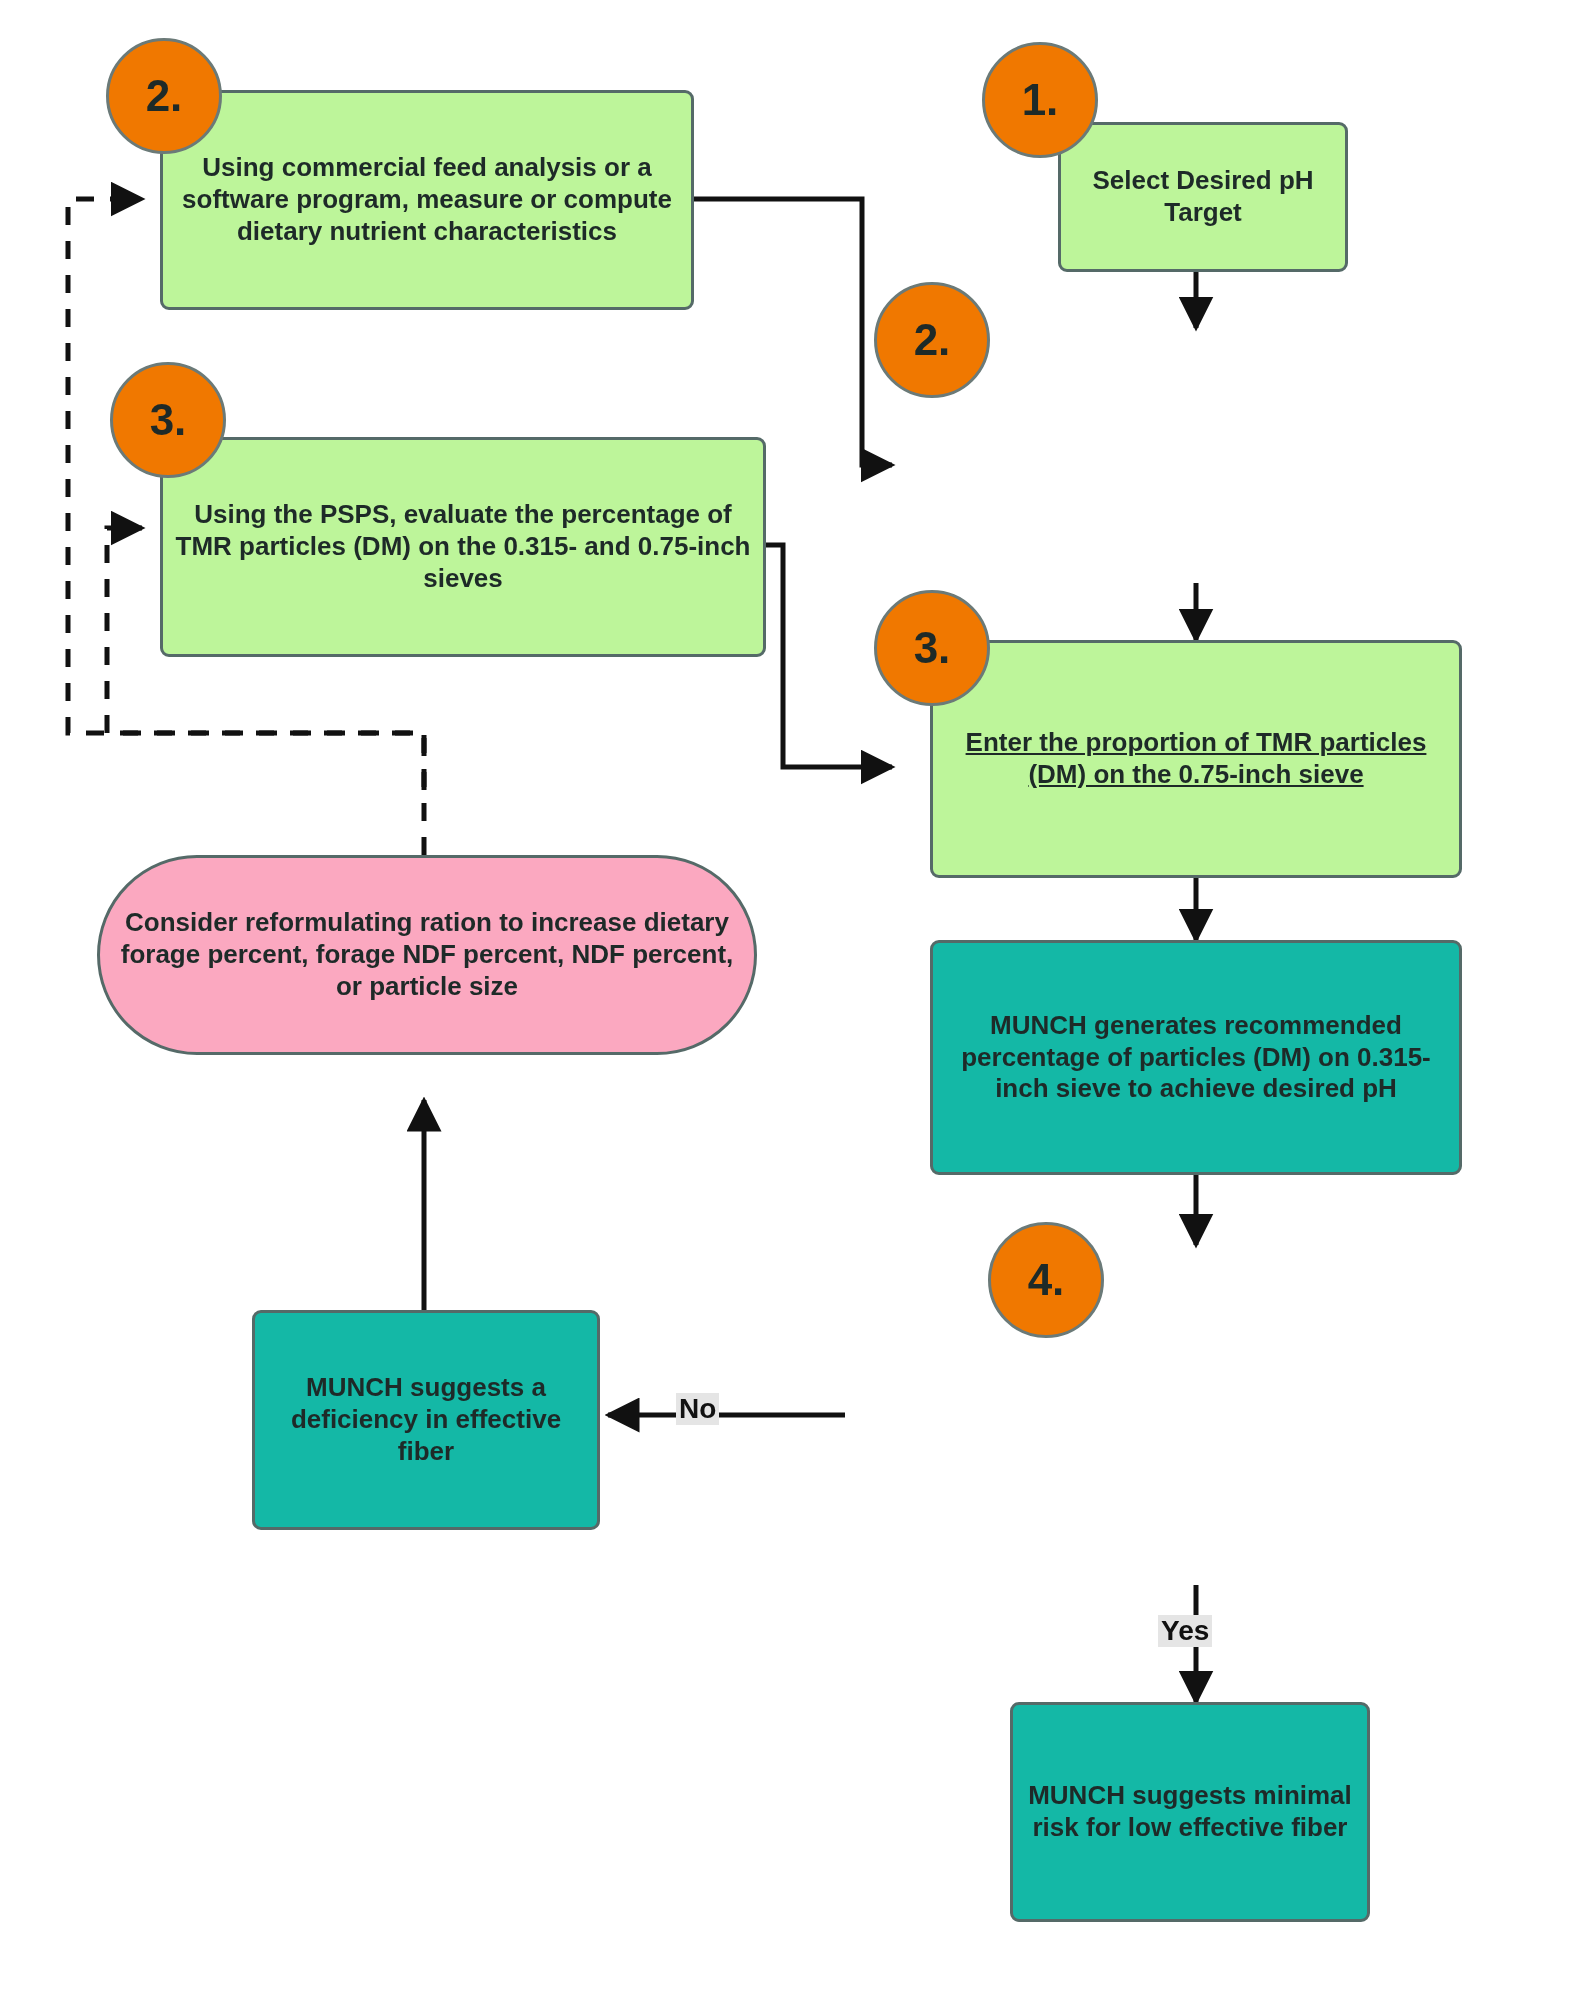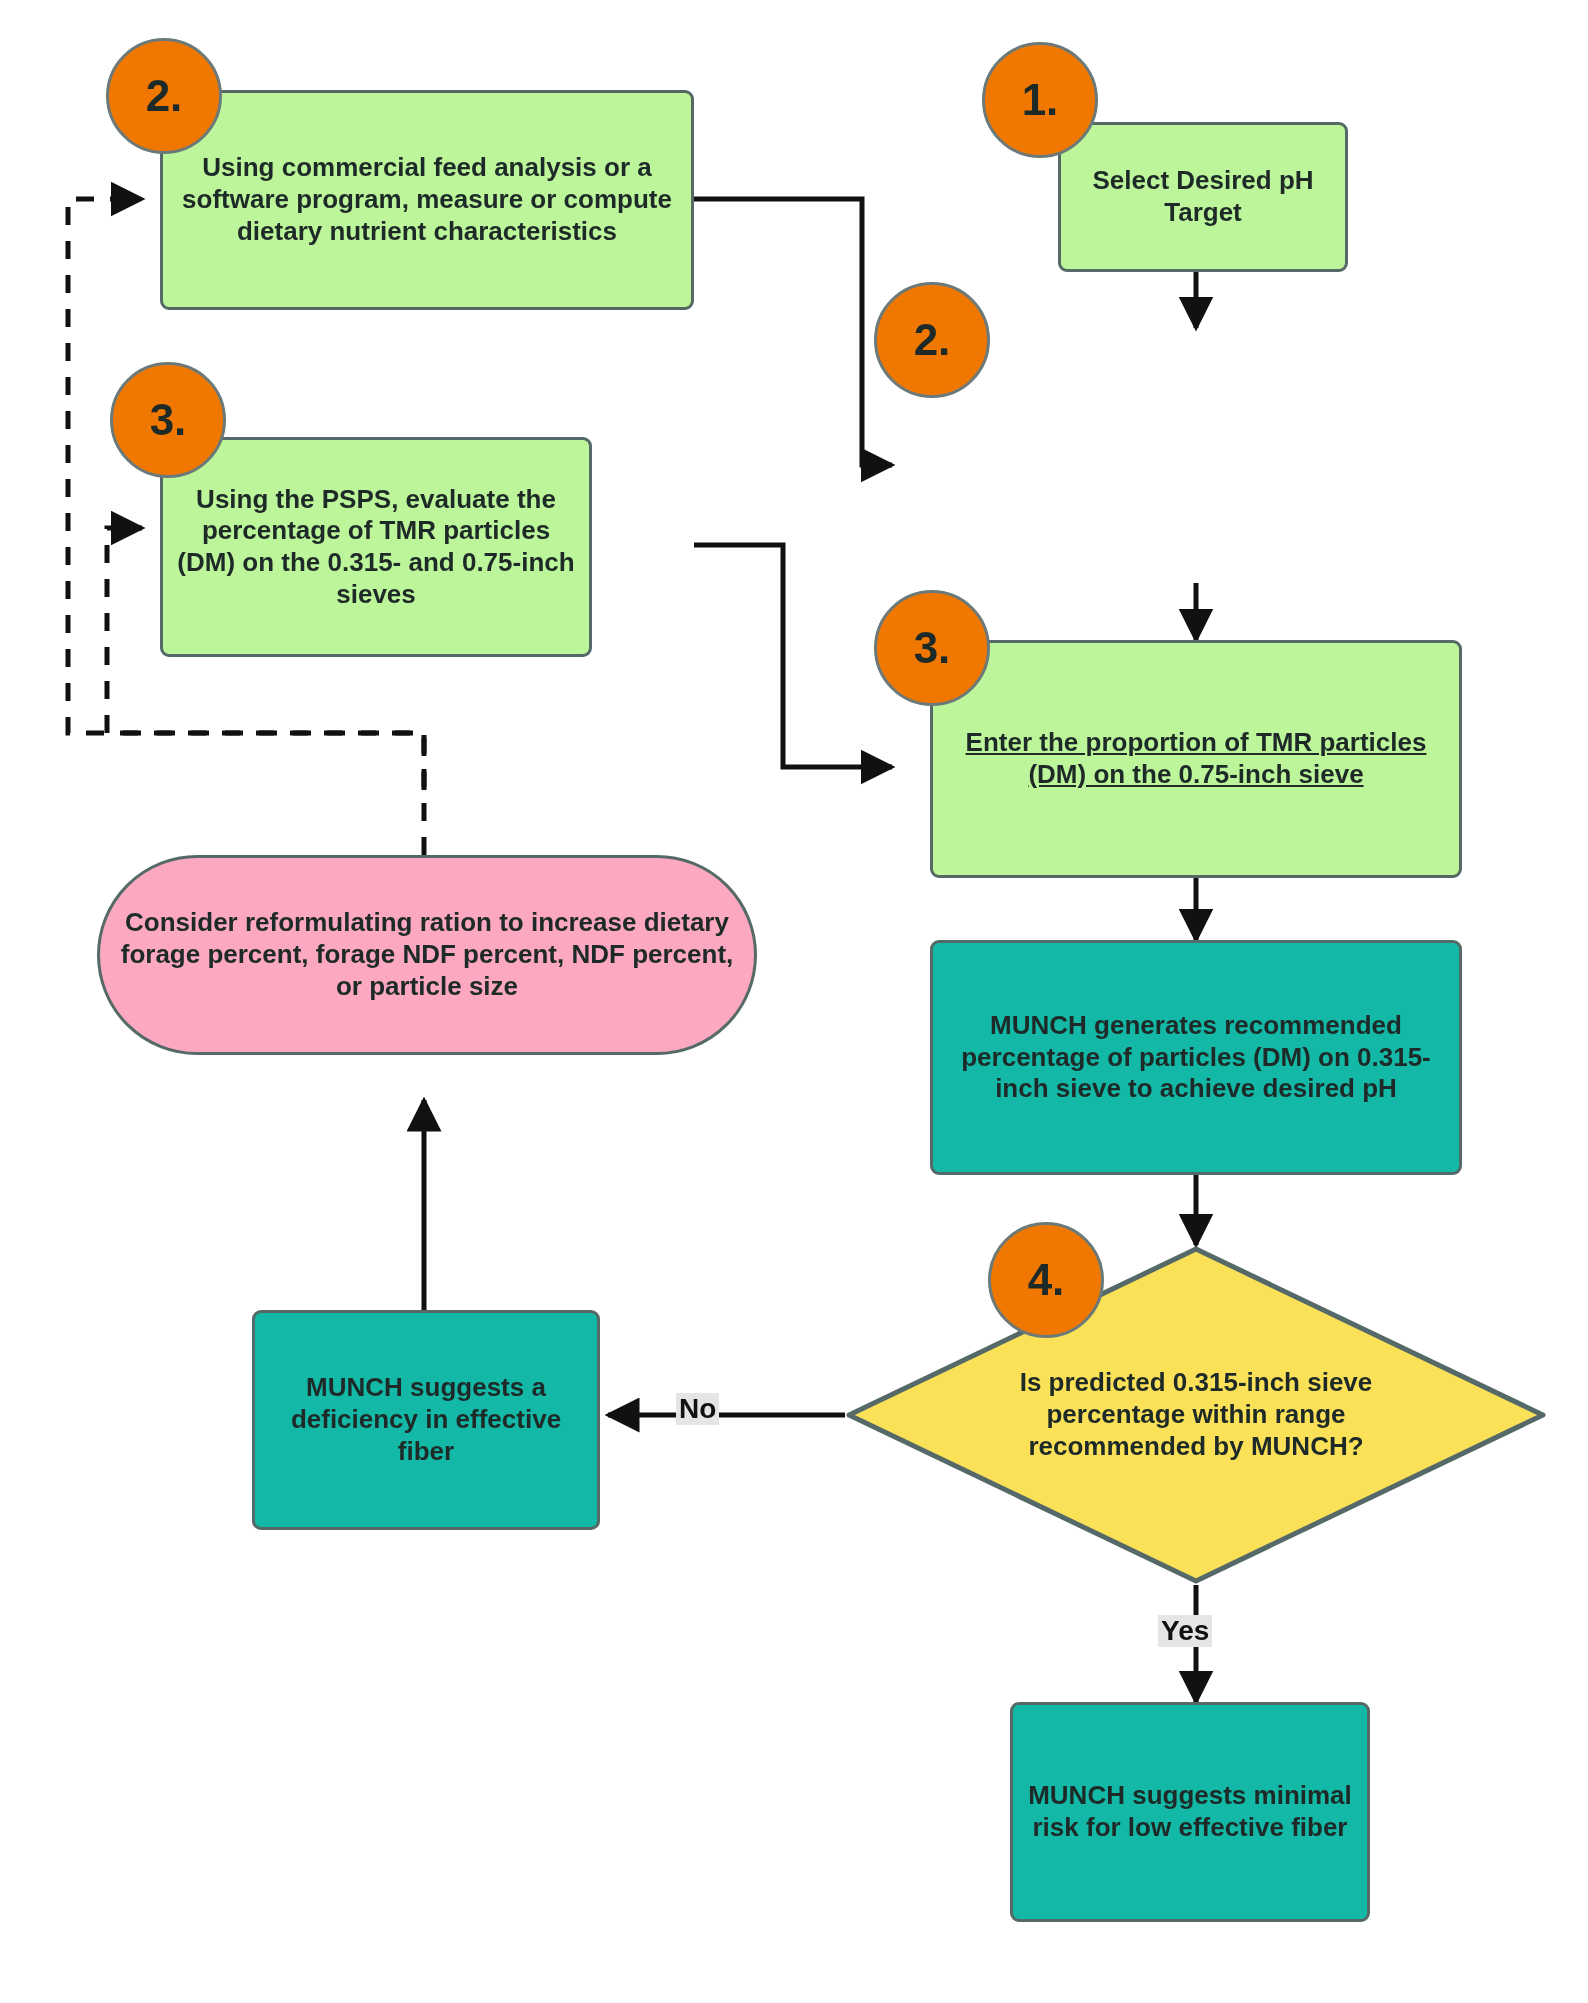--- a/index.html
+++ b/index.html
@@ -133,21 +133,21 @@
     </g>
   </svg>
 
   <div class="node proc" style="left:160px; top:90px; width:534px; height:220px; font-size:26px;">
     <span>Using commercial feed analysis or a software program, measure or compute dietary nutrient characteristics</span>
   </div>
   <div class="badge" style="left:106px; top:38px; width:110px; height:110px; font-size:44px;">
     <span>2.</span>
   </div>
 
-  <div class="node proc" style="left:160px; top:437px; width:432px; height:220px; font-size:26px;">
+  <div class="node proc" style="left:160px; top:437px; width:606px; height:220px; font-size:26px;">
     <span>Using the PSPS, evaluate the percentage of TMR particles (DM) on the 0.315- and 0.75-inch sieves</span>
   </div>
   <div class="badge" style="left:110px; top:362px; width:110px; height:110px; font-size:44px;">
     <span>3.</span>
   </div>
 
   <div class="node pill" style="left:97px; top:855px; width:660px; height:200px; font-size:26px;">
     <span>Consider reformulating ration to increase dietary forage percent, forage NDF percent, NDF percent, or particle size</span>
   </div>
 
@@ -170,28 +170,20 @@
     <span>Enter the proportion of TMR particles (DM) on the 0.75-inch sieve</span>
   </div>
   <div class="badge" style="left:874px; top:590px; width:110px; height:110px; font-size:44px;">
     <span>3.</span>
   </div>
 
   <div class="node result" style="left:930px; top:940px; width:532px; height:235px; font-size:26px;">
     <span>MUNCH generates recommended percentage of particles (DM) on 0.315-inch sieve to achieve desired pH</span>
   </div>
 
-  <div class="diamond-wrap" style="left:845px; top:1245px; width:702px; height:340px;">
-    <svg width="702" height="340" viewBox="0 0 702 340" xmlns="http://www.w3.org/2000/svg">
-      <polygon points="351,4 698,170 351,336 4,170" fill="#fbe158" stroke="#556a68" stroke-width="5" stroke-linejoin="round"></polygon>
-    </svg>
-    <div class="diamond-text" style="font-size:26px;">
-      <span>Is predicted 0.315-inch sieve percentage within range recommended by MUNCH?</span>
-    </div>
-  </div>
   <div class="badge" style="left:988px; top:1222px; width:110px; height:110px; font-size:44px;">
     <span>4.</span>
   </div>
 
   <div class="node result" style="left:1010px; top:1702px; width:360px; height:220px; font-size:26px;">
     <span>MUNCH suggests minimal risk for low effective fiber</span>
   </div>
 
   <div class="edge-label" style="left:676px; top:1393px; font-size:28px;">
     <span>No</span>

